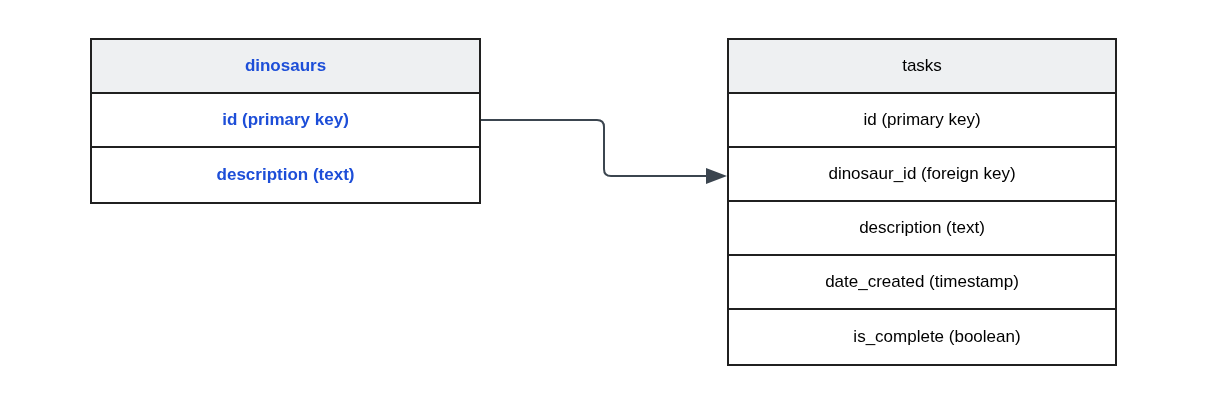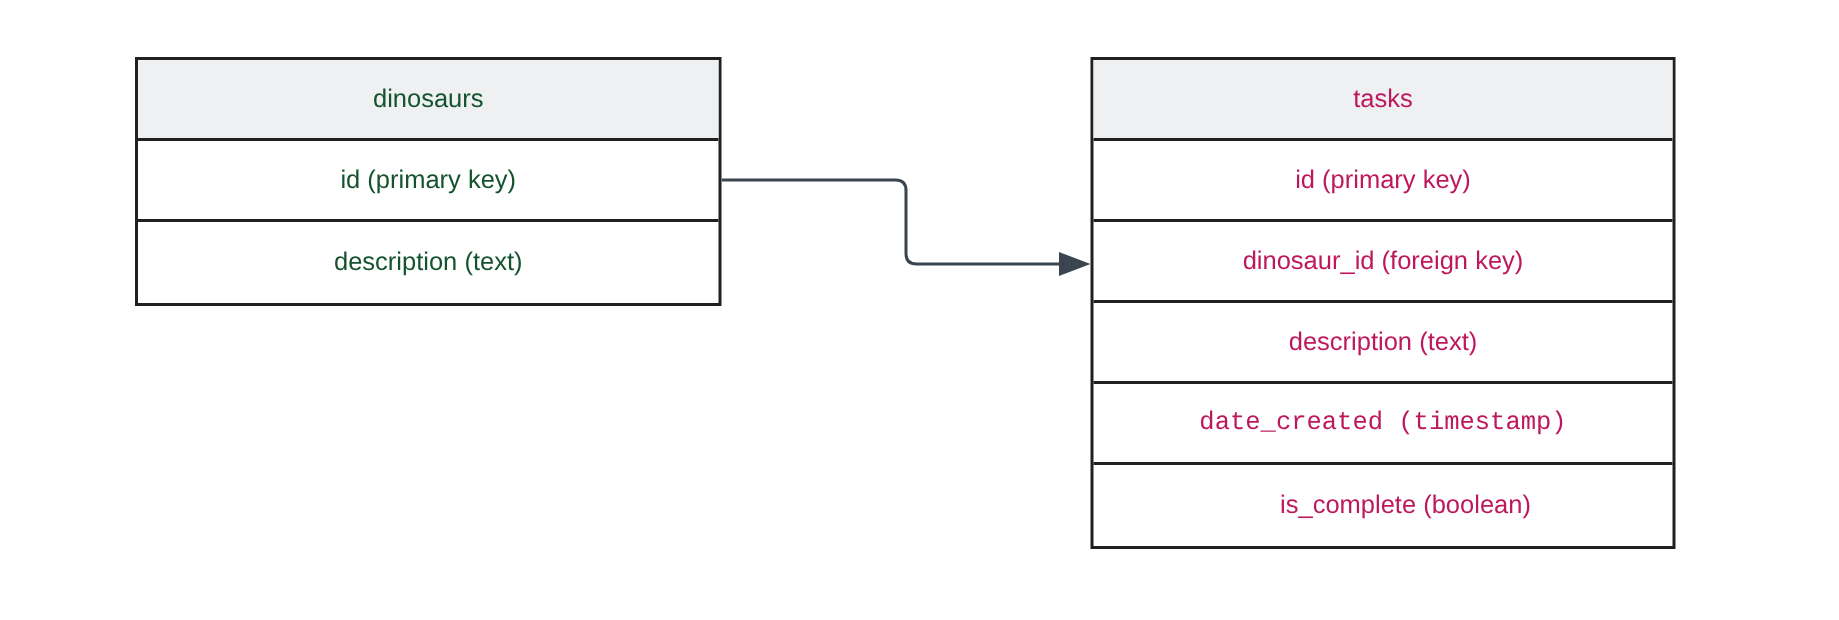--- a/index.html
+++ b/index.html
@@ -42,32 +42,32 @@
 </head>
 <body>
 
 <div class="canvas" style="background: rgb(255, 255, 255);">
 
   <svg class="connector-svg" width="1226" height="413" viewBox="0 0 1226 413" xmlns="http://www.w3.org/2000/svg">
     <path d="M481,120 L597,120 Q604,120 604,127 L604,169 Q604,176 611,176 L707,176" fill="none" stroke-width="2" stroke="#3b454f"></path>
     <polygon points="706,168 727,176 706,184" fill="#3b454f"></polygon>
   </svg>
 
-  <div class="entity-table" id="table-dinosaurs" style="border-color: rgb(32, 32, 32); color: #14532d;">
+  <div class="entity-table" id="table-dinosaurs" style="border-color: rgb(32, 32, 32); color: #1d4ed8; font-weight: bold;">
     <div class="row header" style="background: rgb(238, 240, 242); border-color: rgb(32, 32, 32);">dinosaurs</div>
     <div class="rows">
         <div class="row field" style="border-color: rgb(32, 32, 32);">id (primary key)</div>
         <div class="row field" style="border-color: rgb(32, 32, 32);">description (text)</div>
       </div>
   </div>
 
-  <div class="entity-table" id="table-tasks" style="border-color: rgb(32, 32, 32); color: #be185d;">
+  <div class="entity-table" id="table-tasks" style="border-color: rgb(32, 32, 32); color: #000000;">
     <div class="row header" style="background: rgb(238, 240, 242); border-color: rgb(32, 32, 32);">tasks</div>
     <div class="rows">
         <div class="row field" style="border-color: rgb(32, 32, 32);">id (primary key)</div>
         <div class="row field" style="border-color: rgb(32, 32, 32); text-align: right;">dinosaur_id (foreign key)</div>
         <div class="row field" style="border-color: rgb(32, 32, 32);">description (text)</div>
-        <div class="row field" style="border-color: rgb(32, 32, 32); font-family: Liberation Mono, monospace;">date_created (timestamp)</div>
+        <div class="row field" style="border-color: rgb(32, 32, 32);">date_created (timestamp)</div>
         <div class="row field" style="border-color: rgb(32, 32, 32); padding-left: 30px;">is_complete (boolean)</div>
       </div>
   </div>
 
 </div>
 
 </body></html>

